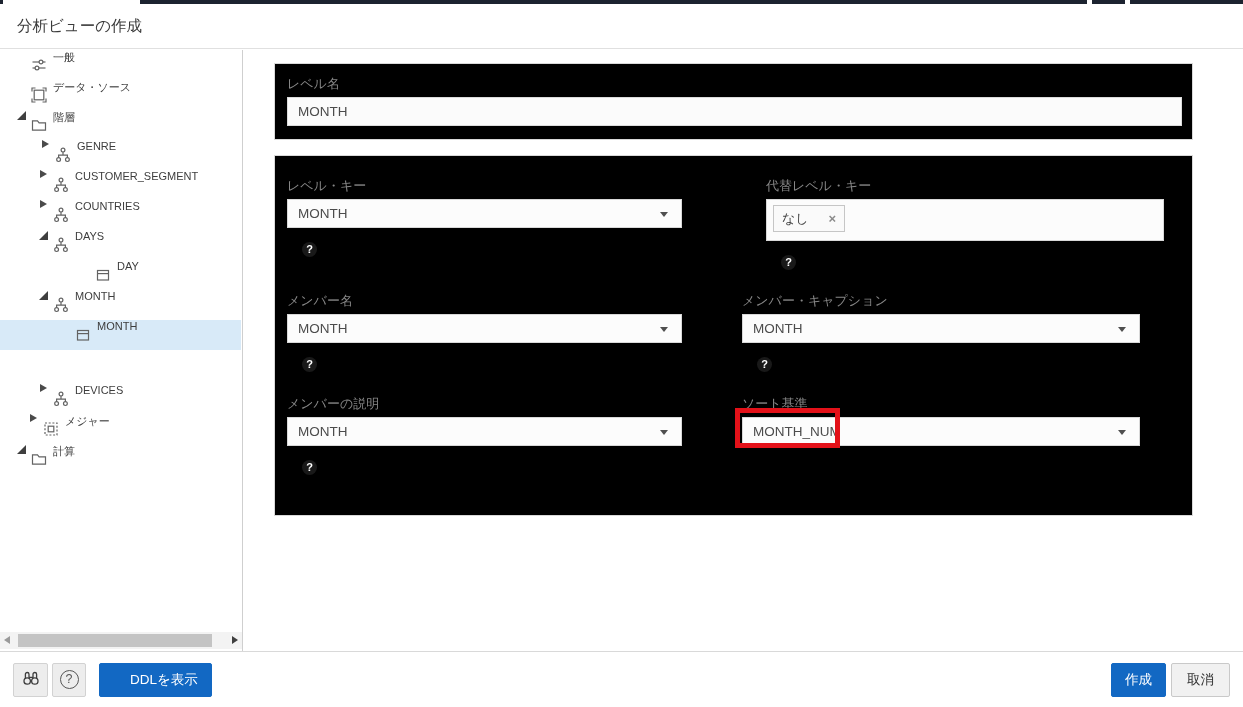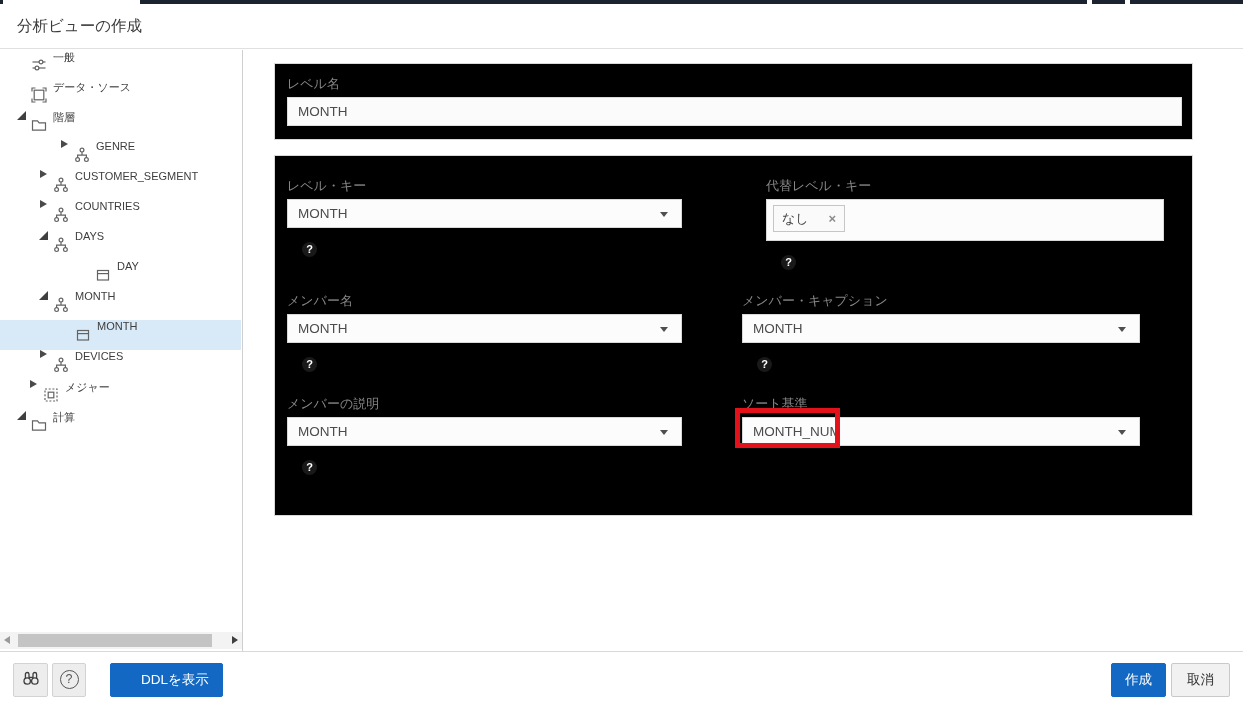--- a/index.html
+++ b/index.html
@@ -88,21 +88,21 @@
   
   .footer { position:absolute; left:0; right:0; bottom:0; height:56px; background:#fff;
             border-top:1px solid #d9d9d9; display:flex; align-items:center; padding:0 13px; }
   .icon-btn { width:35px; height:34px; background:#ededed; border:1px solid #d2d2d2; border-radius:2px;
               display:flex; align-items:center; justify-content:center; margin-right:4px; cursor:pointer; }
   .help-circle { width:19px; height:19px; border-radius:50%; border:1.5px solid #565656; color:#565656;
               font-size:12.5px; display:flex; align-items:center; justify-content:center; line-height:1; }
   .btn { height:34px; border-radius:2px; font-size:13.5px; cursor:pointer;
          font-family:"Liberation Sans","DejaVu Sans",sans-serif; }
   .btn-primary { background:var(--blue); color:#fff; border:1px solid var(--blue); padding:0 13px; }
-  .btn-ddl { margin-left:20px;padding-left:30px; }
+  .btn-ddl { margin-left:9px;padding-left:30px; }
   .spacer { flex:1; }
   .btn-cancel { background:#f1f1f1; border:1px solid #c9c9c9; color:#333; padding:0 15px; margin-left:5px; }
 </style>
 </head>
 <body>
 
 <div class="screen" style="--blue: #1268c3; --sel-blue: #d8eaf8; --red: #e31119;">
 
   <div class="top-strip strip-a"></div>
   <div class="top-strip strip-b"></div>
@@ -139,21 +139,21 @@
         </div>
         <div class="tree-row" style="padding-left: 16px;">
           <span class="twisty expanded"></span>
           <span class="ticon">
             <svg width="16" height="16" viewBox="0 0 16 16" fill="none" stroke="#636363" stroke-width="1.2">
      <path d="M1.5 13.2 V3.8 h5 l1.6 2 h6.4 v7.4 z"></path>
             </svg>
           </span>
           <span class="tlabel">階層</span>
         </div>
-        <div class="tree-row" style="padding-left: 59px;">
+        <div class="tree-row" style="padding-left: 40px;">
           <span class="twisty collapsed"></span>
           <span class="ticon">
             <svg width="16" height="16" viewBox="0 0 16 16" fill="none" stroke="#636363" stroke-width="1.2">
      <circle cx="8" cy="3.1" r="1.9"></circle>
               <circle cx="3.6" cy="12.6" r="1.9"></circle>
               <circle cx="12.4" cy="12.6" r="1.9"></circle>
      <path d="M8 5 v3.2 M8 8.2 H3.6 v2.5 M8 8.2 h4.4 v2.5"></path>
             </svg>
           </span>
           <span class="tlabel">GENRE</span>
@@ -219,21 +219,21 @@
         <div class="tree-row selected" style="padding-left: 60px;">
           <span class="twisty none"></span>
           <span class="ticon">
             <svg width="16" height="16" viewBox="0 0 16 16" fill="none" stroke="#636363" stroke-width="1.2">
      <rect x="2.5" y="3.5" width="11" height="9.5"></rect>
               <line x1="2.5" y1="6.6" x2="13.5" y2="6.6"></line>
             </svg>
           </span>
           <span class="tlabel">MONTH</span>
         </div>
-        <div class="tree-row" style="padding-left: 38px;">
+        <div class="tree-row" style="padding-left: 38px; margin-top: 34px;">
           <span class="twisty collapsed"></span>
           <span class="ticon">
             <svg width="16" height="16" viewBox="0 0 16 16" fill="none" stroke="#636363" stroke-width="1.2">
      <circle cx="8" cy="3.1" r="1.9"></circle>
               <circle cx="3.6" cy="12.6" r="1.9"></circle>
               <circle cx="12.4" cy="12.6" r="1.9"></circle>
      <path d="M8 5 v3.2 M8 8.2 H3.6 v2.5 M8 8.2 h4.4 v2.5"></path>
             </svg>
           </span>
           <span class="tlabel">DEVICES</span>

